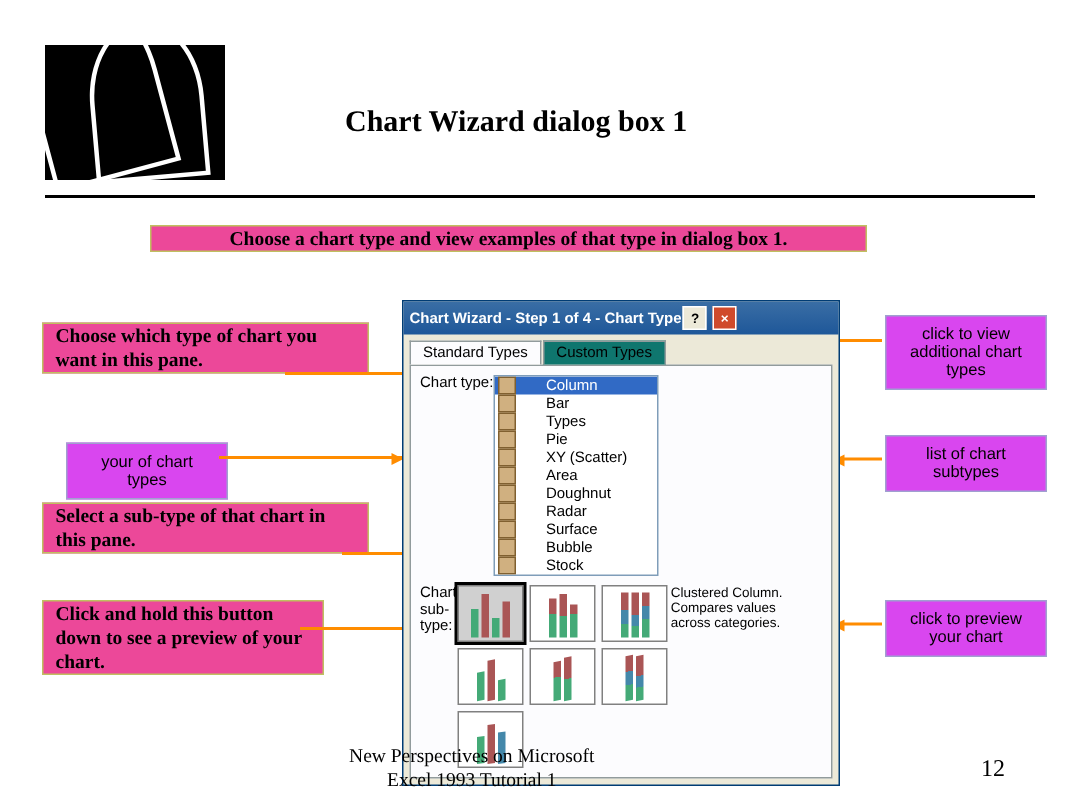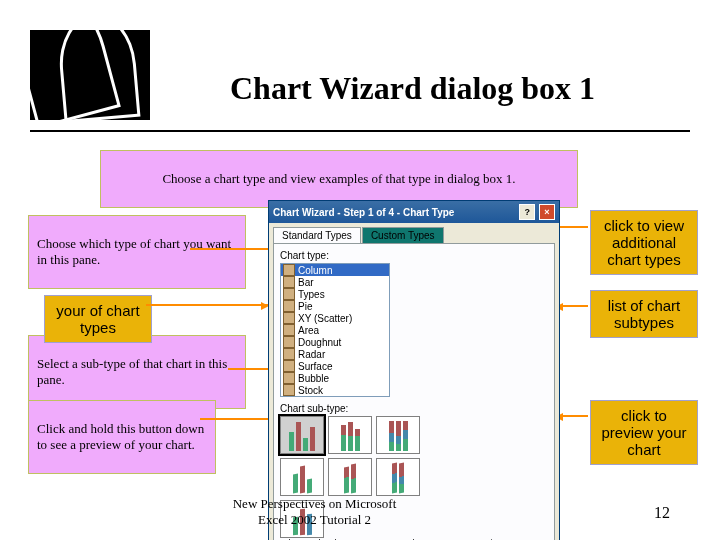--- a/index.html
+++ b/index.html
@@ -1,40 +1,40 @@
 <!DOCTYPE html>
 <html><head>
 <meta charset="utf-8">
 <style>
   body{margin:0;padding:0;width:720px;height:540px;font-family:"Times New Roman",serif;background:#fff;color:#000;position:relative;overflow:hidden}
   .slide{position:relative;width:720px;height:540px}
   .logo{position:absolute;top:30px;left:30px;width:120px;height:90px;background:#000;overflow:hidden}
   .logo::before{content:"";position:absolute;bottom:0;left:-10px;width:80px;height:120px;border:3px solid #fff;border-radius:50% 50% 0 0;transform:rotate(-15deg)}
   .logo::after{content:"";position:absolute;bottom:0;left:30px;width:70px;height:100px;border:3px solid #fff;border-radius:50% 50% 0 0;transform:rotate(-5deg)}
-  .title{position:absolute;top:70px;left:230px;font-size:32px;font-weight:bold}
+  .title{position:absolute;top:70px;left:230px;font-size:20px;font-weight:bold}
   .hr{position:absolute;top:130px;left:30px;width:660px;height:0;border-top:2px solid #000}
-  .callout-y{background:#f0abfc;border:1px solid #c0c060;padding:20px 8px;font-size:13px;font-weight:normal;position:absolute}
-  .callout-b{background:#eab308;border:1px solid #a0a0d0;padding:6px 8px;font-size:15px;font-family:Arial,sans-serif;position:absolute;text-align:center;width:90px}
+  .callout-y{background:#ec4899;border:1px solid #c0c060;padding:0 8px;font-size:13px;font-weight:bold;position:absolute}
+  .callout-b{background:#d946ef;border:1px solid #a0a0d0;padding:6px 8px;font-size:11px;font-family:Arial,sans-serif;position:absolute;text-align:center;width:90px}
   .arrow-o{position:absolute;height:1px;border-top:2px solid #ff8c00}
   .arrow-o::after{content:"";position:absolute;right:-1px;top:-4px;border:4px solid transparent;border-left:8px solid #ff8c00}
   .arrow-o.left::after{right:auto;left:-1px;border:4px solid transparent;border-right:8px solid #ff8c00}
   
   .dlg{position:absolute;top:200px;left:268px;width:290px;background:#ece9d8;border:1px solid #003c74;font-family:Tahoma,Arial,sans-serif;font-size:10px}
-  .dlg-title{background:linear-gradient(#3a6ea5,#1e5799);color:#fff;font-weight:bold;padding:3px 4px;display:flex;justify-content:space-between;align-items:center}
+  .dlg-title{background:linear-gradient(#3a6ea5,#1e5799);color:#fff;font-weight:bold;padding:3px 4px;display:flex;justify-content:flex-start;align-items:center}
   .dlg-ctrls span{display:inline-block;width:14px;height:14px;text-align:center;line-height:14px;font-size:9px;font-weight:bold;margin-left:1px}
   .dlg-help{background:#ece9d8;color:#000;border:1px solid #fff}
   .dlg-close{background:#d04a2b;color:#fff;border:1px solid #fff}
   .tabs{display:flex;padding:4px 4px 0 4px;font-size:10px}
   .tab{border:1px solid #919b9c;border-bottom:none;padding:2px 8px;background:#0f766e;margin-right:1px}
   .tab.active{background:#fcfcfe}
   .dlg-body{border:1px solid #919b9c;margin:0 4px 4px 4px;background:#fcfcfe;padding:6px;display:flex;gap:6px;flex-wrap:wrap}
-  .col{display:flex;flex-direction:column}
+  .col{display:flex;flex-direction:row}
   .lbl{font-size:10px;margin-bottom:2px}
   .listbox{width:108px;height:132px;background:#fff;border:1px solid #7f9db9;overflow:hidden;font-size:10px}
-  .li{display:flex;align-items:center;padding:0 2px;height:12px;gap:3px}
+  .li{display:flex;align-items:center;padding:0 2px;height:12px;gap:20px}
   .li.sel{background:#316ac5;color:#fff}
   .li .ic{width:10px;height:10px;display:inline-block;background:#d0b080;border:1px solid #806030}
   .subgrid{width:148px;display:grid;grid-template-columns:repeat(3,44px);grid-auto-rows:38px;gap:4px}
   .thumb{border:1px solid #808080;background:#fff;display:flex;align-items:flex-end;justify-content:center;gap:2px;padding:2px;box-sizing:border-box}
   .thumb.sel{outline:2px solid #000;background:#d0d0d0}
   .bar{width:5px}
   .desc{font-size:9px;width:100%;padding:0 2px 4px 2px}
   .footer{position:absolute;bottom:12px;left:0;width:629px;font-size:13px;text-align:center}
   .pagenum{position:absolute;bottom:18px;right:50px;font-size:16px}
 </style>
@@ -170,16 +170,16 @@
         </div>
         <div class="desc">Clustered Column. Compares values across categories.</div>
 
       </div>
     </div>
 
   </div>
 
   <div class="footer">
     <span>New Perspectives on Microsoft</span><br>
-    <span>Excel 2002 Tutorial 2</span>
+    <span>Excel 1993 Tutorial 1</span>
   </div>
   <div class="pagenum">12</div>
 </div>
 
 </body></html>

